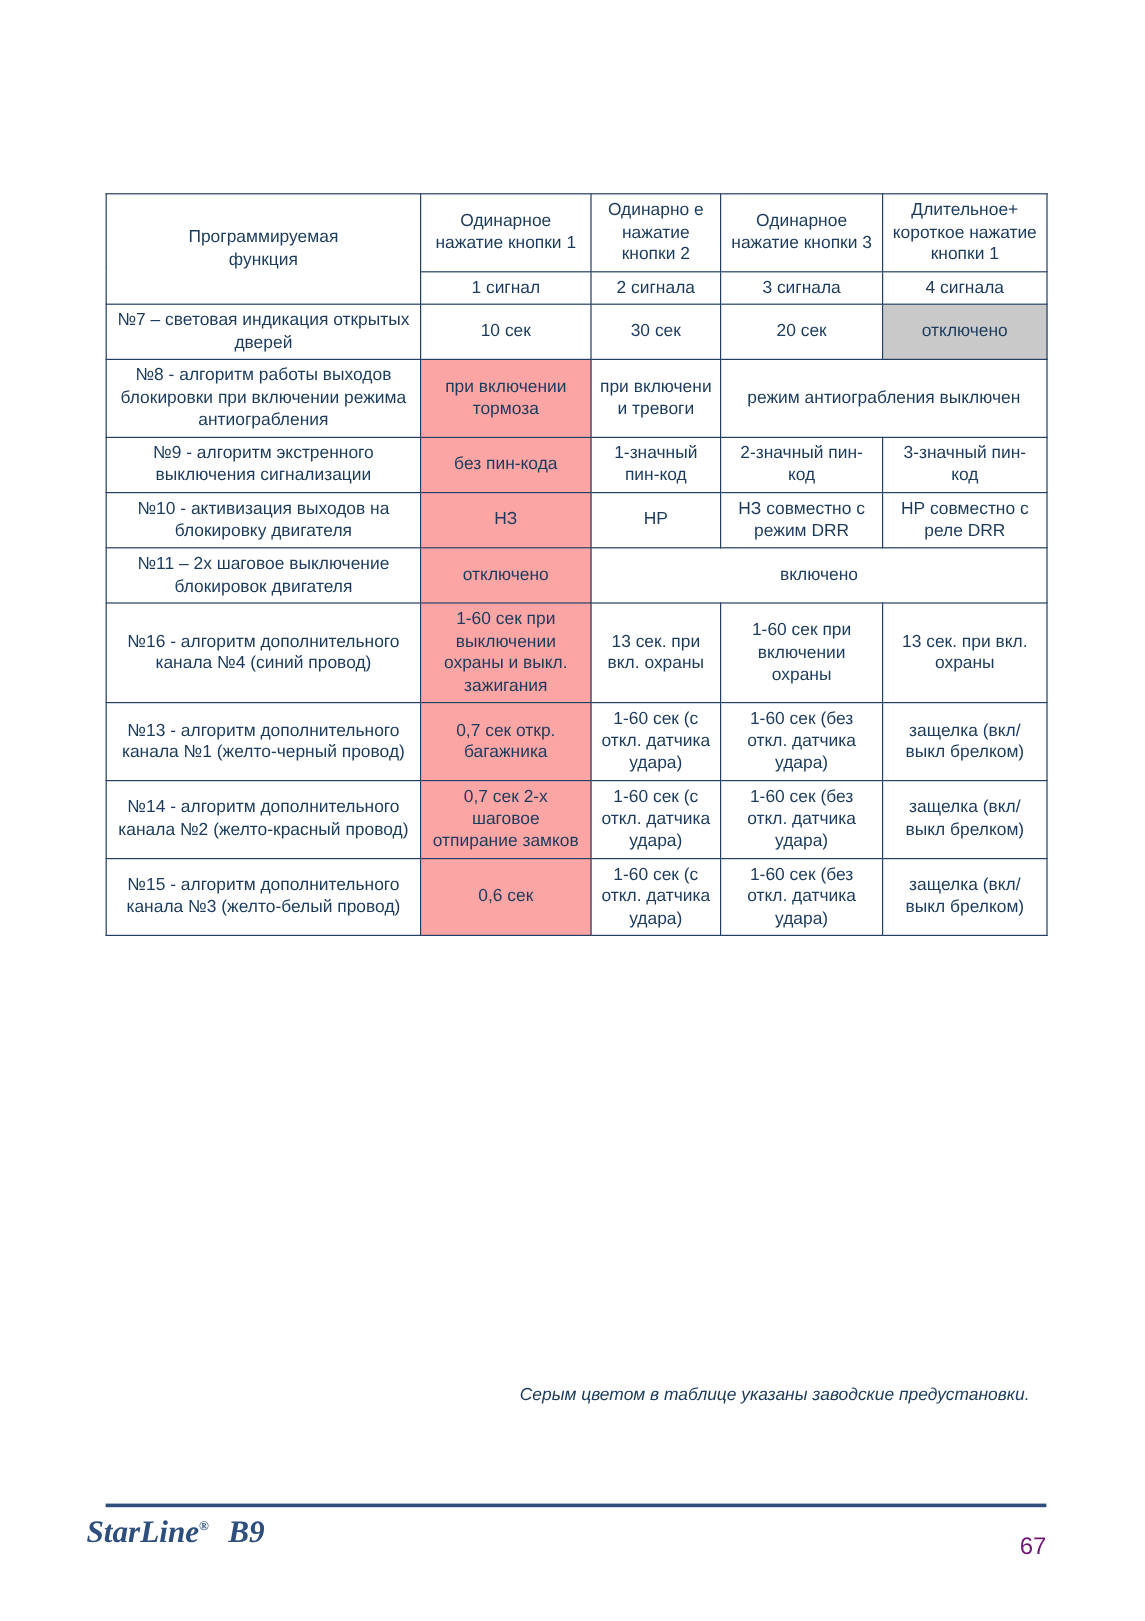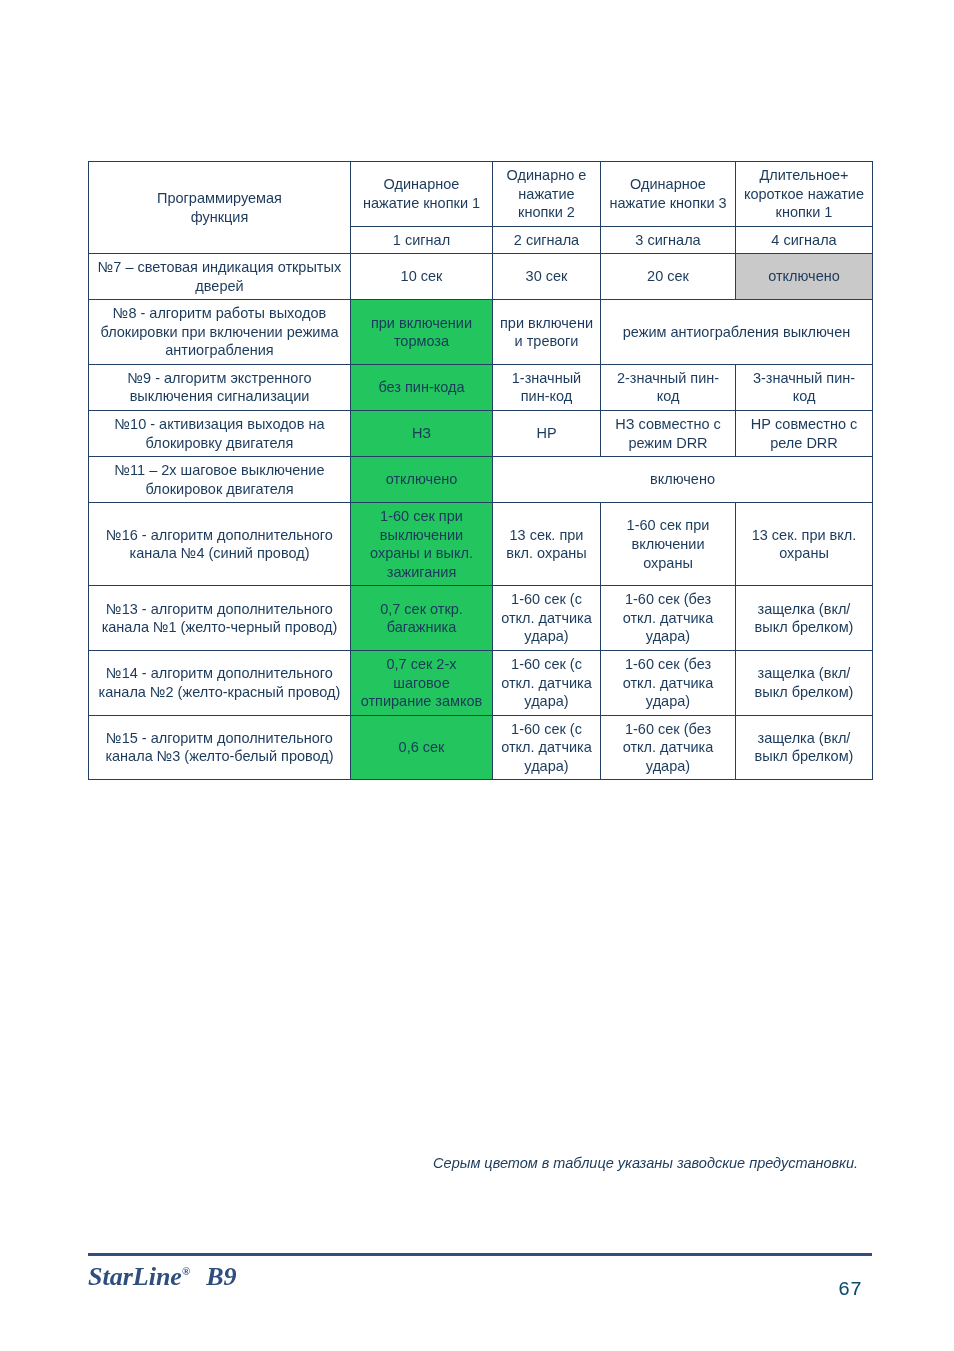--- a/index.html
+++ b/index.html
@@ -61,21 +61,21 @@
   .rowlabel {
     text-align: left;
     font-size: 14.5px;
     line-height: 1.42;
     padding-left: 11px;
     padding-top: 7px;
     padding-bottom: 7px;
     margin-left: 40px;
   }
   .gray {
-    background: #22c55e;
+    background: #fca5a5;
     margin-top: 19px;
   }
   .gray-dark {
     background: #c9c9c9;
   }
 
   .note {
     position: absolute;
     left: 98px;
     top: 1155px;
@@ -88,21 +88,21 @@
   .footer-bar {
     position: absolute;
     left: 88px;
     top: 1253px;
     width: 784px;
     height: 3px;
     background: #2e4f7d;
   }
   .brand {
     position: absolute;
-    left: 88px;
+    left: 72px;
     top: 1262px;
     font-family: "Liberation Serif", serif;
     font-style: italic;
     font-weight: bold;
     font-size: 26px;
     color: #2e4f7d;
     letter-spacing: 0px;
   }
   .brand .star { color: #2e4f7d; }
   .brand sup {
@@ -112,24 +112,24 @@
   }
   .brand .model {
     margin-left: 16px;
     font-style: italic;
   }
   .pageno {
     position: absolute;
     left: 838px;
     top: 1278px;
     width: 34px;
-    text-align: left;
+    text-align: right;
     font-size: 20px;
-    color: #0c4a6e;
-    font-family: Liberation Mono, monospace;
+    color: #701a75;
+    font-family: Liberation Sans, sans-serif;
   }
   .cell-multi { line-height: 1.3; }
 </style>
 </head>
 <body>
 
 <div class="page">
 
   <table class="params">
     <colgroup>

